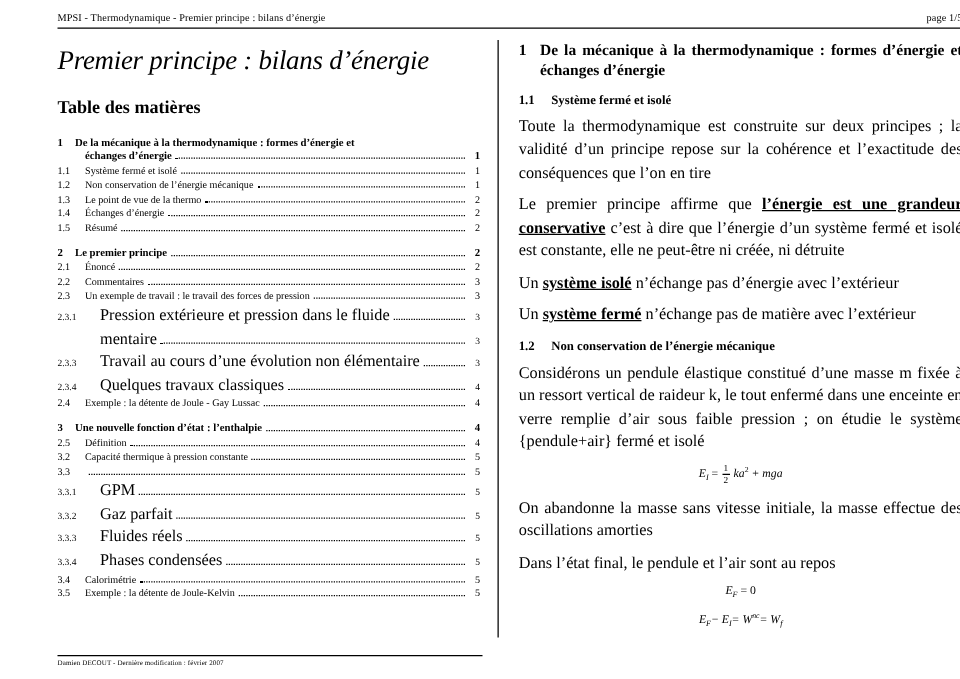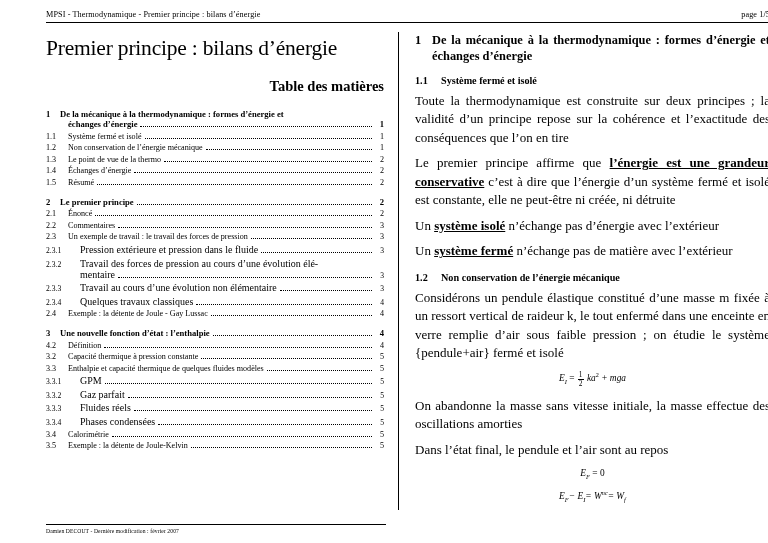--- a/index.html
+++ b/index.html
@@ -52,26 +52,26 @@
   .col-right {
     width: 371px;
     padding-left: 16px;
   }
 
   h1.doc-title {
     font-size: 21.5px;
     font-weight: normal;
     margin: 4px 0 17px 0;
     letter-spacing: -0.2px;
+    font-style: italic;
   }
   h2.toc-title {
     font-size: 14.5px;
     font-weight: bold;
     margin: 0 0 14px 0;
-    text-align: right;
   }
 
   
   .toc { font-size: 8.1px; }
   .toc-entry {
     display: flex;
     align-items: baseline;
     margin-bottom: 2.6px;
   }
   .toc-num {
@@ -79,21 +79,21 @@
     text-align: left;
   }
   .toc-num.lvl1 { width: 14px; font-weight: bold; font-size: 8.6px;}
   .toc-num.lvl2 { width: 22px; }
   .toc-num.lvl3 { width: 34px; font-size: 7.6px;}
   .toc-text {
     flex: 0 1 auto;
     white-space: nowrap;
   }
   .toc-entry.lvl1 .toc-text { font-weight: bold; font-size: 8.6px; }
-  .toc-entry.lvl3 .toc-text { font-size: 10px; }
+  .toc-entry.lvl3 .toc-text { font-size: 13px; }
   .toc-dots {
     flex: 1 1 auto;
     border-bottom: 1.1px dotted #000;
     margin: 0 3px 2px 3px;
     min-width: 6px;
     height: 1px;
   }
   .toc-page {
     flex: 0 0 auto;
     text-align: right;
@@ -268,24 +268,20 @@
         </div>
 
         <div class="toc-entry lvl3">
           <span class="toc-num lvl3">2.3.1</span>
           <span class="toc-text">Pression extérieure et pression dans le fluide</span>
           <span class="toc-dots"></span>
           <span class="toc-page">3</span>
         </div>
 
         <div class="toc-entry lvl3 wrap">
-          <div class="line1">
-            <span class="toc-num lvl3">2.3.2</span>
-            <span class="toc-text">Travail des forces de pression au cours d’une évolution élé-</span>
-          </div>
           <div class="line2">
             <span class="toc-indent-3"></span>
             <span class="toc-text">mentaire</span>
             <span class="toc-dots"></span>
             <span class="toc-page">3</span>
           </div>
         </div>
 
         <div class="toc-entry lvl3">
           <span class="toc-num lvl3">2.3.3</span>
@@ -311,36 +307,35 @@
         <div class="gap-sec"></div>
 
         <div class="toc-entry lvl1">
           <span class="toc-num lvl1">3</span>
           <span class="toc-text">Une nouvelle fonction d’état : l’enthalpie</span>
           <span class="toc-dots"></span>
           <span class="toc-page">4</span>
         </div>
 
         <div class="toc-entry lvl2">
-          <span class="toc-num lvl2">4.2</span>
+          <span class="toc-num lvl2">2.5</span>
           <span class="toc-text">Définition</span>
           <span class="toc-dots"></span>
           <span class="toc-page">4</span>
         </div>
 
         <div class="toc-entry lvl2">
           <span class="toc-num lvl2">3.2</span>
           <span class="toc-text">Capacité thermique à pression constante</span>
           <span class="toc-dots"></span>
           <span class="toc-page">5</span>
         </div>
 
         <div class="toc-entry lvl2">
           <span class="toc-num lvl2">3.3</span>
-          <span class="toc-text">Enthalpie et capacité thermique de quelques fluides modèles</span>
           <span class="toc-dots"></span>
           <span class="toc-page">5</span>
         </div>
 
         <div class="toc-entry lvl3">
           <span class="toc-num lvl3">3.3.1</span>
           <span class="toc-text">GPM</span>
           <span class="toc-dots"></span>
           <span class="toc-page">5</span>
         </div>

